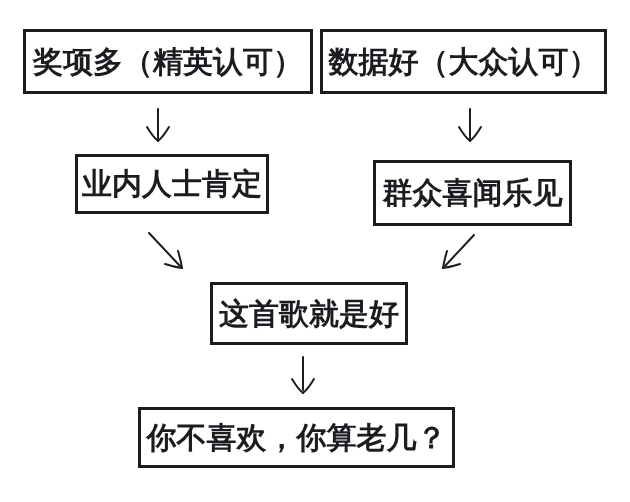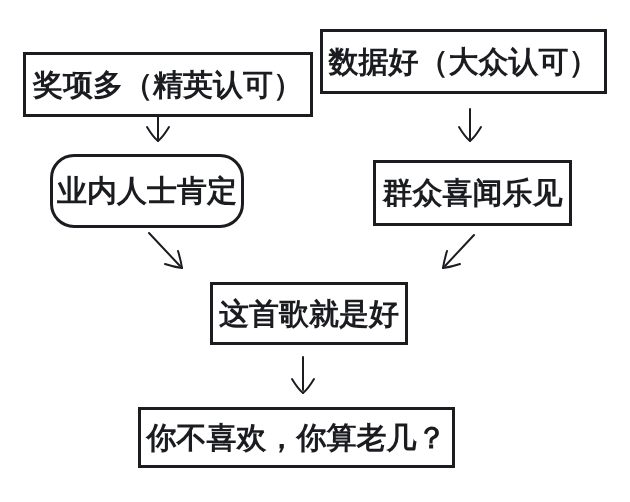--- a/index.html
+++ b/index.html
@@ -37,23 +37,23 @@
     height: 502px;
     pointer-events: none;
   }
   .arrow-layer path {
     stroke: #1b1c20;
     stroke-width: 2;
     fill: none;
     stroke-linecap: round;
   }
   
-  #node-awards      { left: 23px;  top: 29px;  width: 290px; height: 65px; margin-top: 23px; }
+  #node-awards      { left: 23px;  top: 29px;  width: 290px; height: 65px; }
   #node-data-good   { left: 320px; top: 29px;  width: 287px; height: 65px; }
-  #node-industry    { left: 50px;  top: 154px; width: 194px; height: 74px; border-radius: 24px; }
+  #node-industry    { left: 75px;  top: 154px; width: 194px; height: 60px; }
   #node-masses      { left: 373px; top: 160px; width: 199px; height: 66px; }
   #node-song        { left: 210px; top: 282px; width: 198px; height: 63px; align-items: center; }
   #node-conclusion  { left: 138px; top: 407px; width: 317px; height: 61px; text-align: right; }
 </style>
 </head>
 <body>
 
 <div class="canvas">
 
   <svg class="arrow-layer" viewBox="0 0 630 502" aria-hidden="true">

